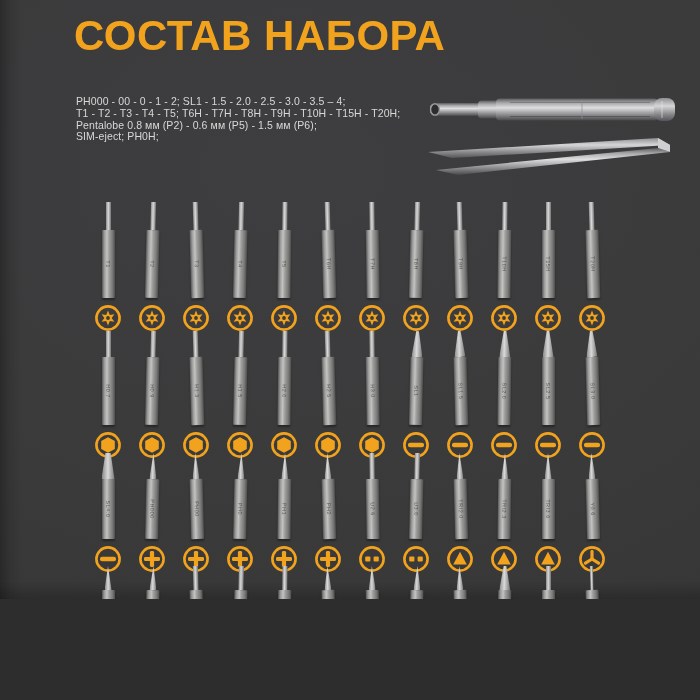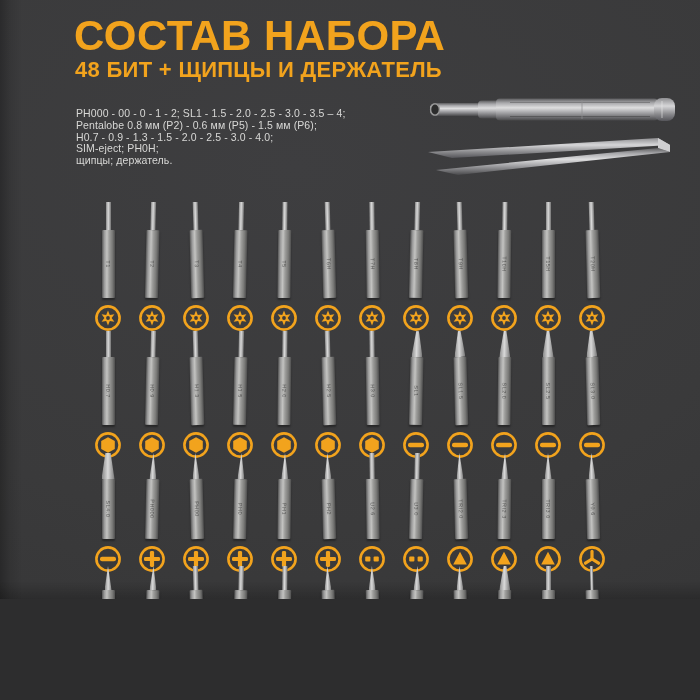--- a/index.html
+++ b/index.html
@@ -13,21 +13,21 @@
   }
   .title{
     position:absolute;left:74px;top:12px;
     font-size:42px;font-weight:700;letter-spacing:.5px;color:#F2A31D;
   }
   .subtitle{
     position:absolute;left:75px;top:57px;
     font-size:22px;font-weight:700;letter-spacing:.3px;color:#F2A31D;
   }
   .specs{
-    position:absolute;left:76px;top:108px;width:350px;
+    position:absolute;left:76px;top:96px;width:350px;
     font-size:10.5px;line-height:11.8px;color:#D8D8D6;letter-spacing:.1px;
   }
   
   .tools{position:absolute;left:418px;top:88px;width:268px;height:100px;}
   
   .bit-row{position:absolute;left:86px;width:528px;display:flex;}
   .cell{width:44px;display:flex;flex-direction:column;align-items:center;}
   .bit{display:flex;flex-direction:column;align-items:center;}
   .tip{
     background:linear-gradient(90deg,#8a8a8a 0%,#d9d9d9 45%,#9a9a9a 80%,#707070 100%);
@@ -59,28 +59,26 @@
   .cell:nth-child(7n) .bit{transform:rotate(-0.8deg)}
   .bit-icon{display:block;margin-top:6px;width:28px;height:28px;}
   .row1{top:202px}.row2{top:331px}.row3{top:453px}.row4{top:566px}
 </style>
 </head>
 <body>
 
 <div class="panel">
 
   <div class="title">СОСТАВ НАБОРА</div>
-  <div class="subtitle">48 БИТ + ЩИПЦЫ И ДЕРЖАТЕЛЬ</div>
 
   <div class="specs">
     <div>PH000 - 00 - 0 - 1 - 2; SL1 - 1.5 - 2.0 - 2.5 - 3.0 - 3.5 – 4;</div>
+    <div>T1 - T2 - T3 - T4 - T5; T6H - T7H - T8H - T9H - T10H - T15H - T20H;</div>
     <div>Pentalobe 0.8 мм (P2) - 0.6 мм (P5) - 1.5 мм (P6);</div>
-    <div>H0.7 - 0.9 - 1.3 - 1.5 - 2.0 - 2.5 - 3.0 - 4.0;</div>
     <div>SIM-eject; PH0H;</div>
-    <div>щипцы; держатель.</div>
   </div>
 
   <div class="tools">
     <svg width="268" height="100" viewBox="0 0 268 100">
       <defs>
         <linearGradient id="metal" x1="0" y1="0" x2="0" y2="1">
           <stop offset="0" stop-color="#5c5c5e"></stop>
             <stop offset=".2" stop-color="#a8a8ab"></stop>
           <stop offset=".42" stop-color="#dededf"></stop>
             <stop offset=".62" stop-color="#ababae"></stop>

